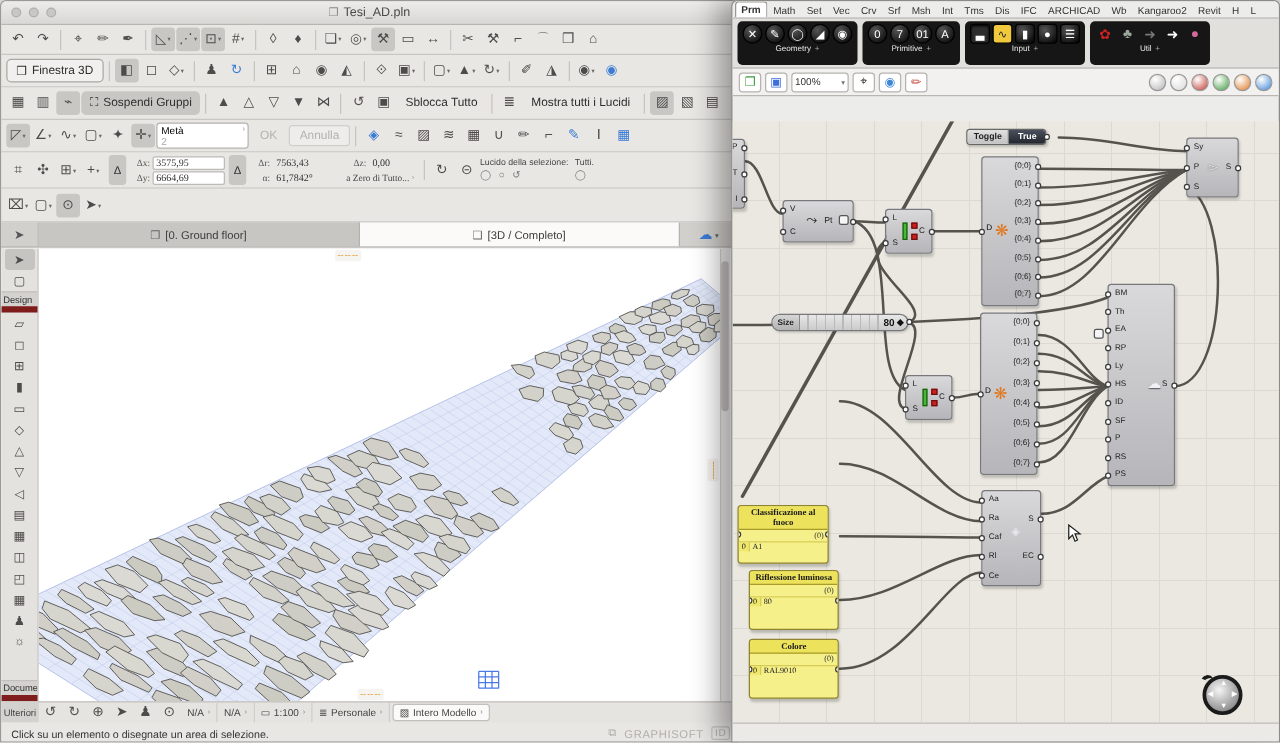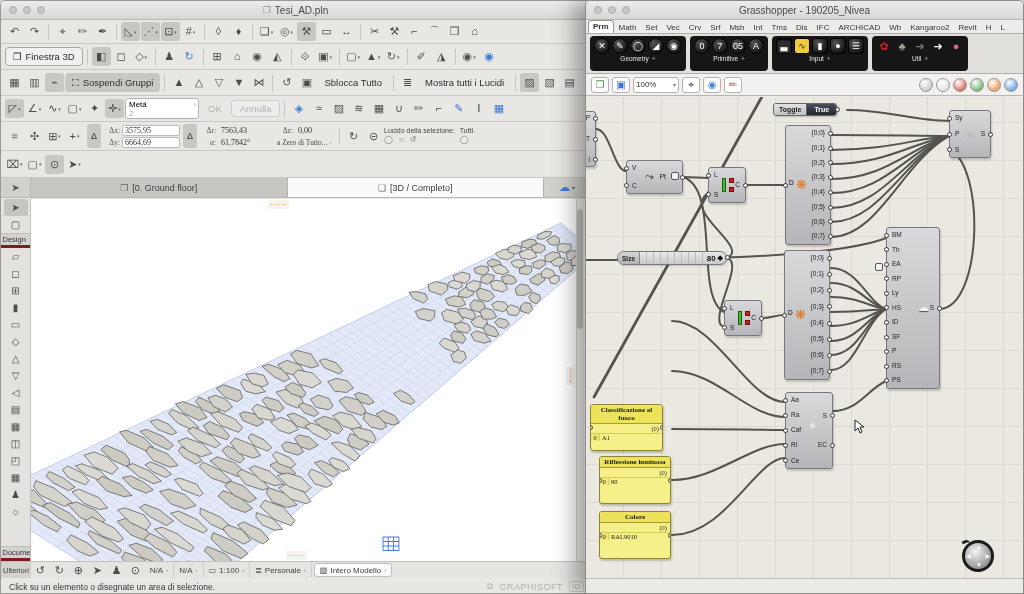--- a/index.html
+++ b/index.html
@@ -61,21 +61,21 @@
   .tab-right { width:46px; display:flex; align-items:center; justify-content:center; gap:2px; font-size:11px; }
 
   
   .ac-main { position:absolute; left:0; top:198px; width:591px; height:362px; background:#fff; }
   .ac-sidebar { position:absolute; left:0; top:0; width:30px; height:362px; background:#e4e2df;
     border-right:1px solid #c2c0bd; display:flex; flex-direction:column; align-items:center; overflow:hidden; }
   .stool { width:24px; height:17px; display:flex; align-items:center; justify-content:center;
     font-size:10px; color:#4e4c4a; border-radius:3px; flex:0 0 auto; }
   .stool.sel { background:#c6c4c1; }
   .side-hdr { width:30px; font-size:7.5px; color:#333; background:#d4d2cf; border-top:1px solid #c2c0bd;
-    border-bottom:3px solid #7f1d1d; text-align:left; padding:1px 2px; flex:0 0 auto; }
+    border-bottom:5px solid #7f1d1d; text-align:left; padding:1px 2px; flex:0 0 auto; }
   .ac-viewport { position:absolute; left:30px; top:0; width:553px; height:362px; background:#fff; overflow:hidden; }
   .vp-scroll { position:absolute; right:0; top:0; width:8px; height:362px; background:#f0efed; border-left:1px solid #d5d3d0; }
   .vp-thumb { position:absolute; right:1px; top:10px; width:6px; height:120px; background:#c7c5c2; border-radius:3px; }
   .o-handle { position:absolute; color:#e8a03c; font-size:8px; letter-spacing:1px; background:#f6f4f1; border-radius:2px; padding:0 2px; }
   .o-handle.vert { writing-mode:vertical-rl; letter-spacing:0; padding:2px 0; }
 
   
   .ac-bottombar { position:absolute; left:0; top:560px; width:591px; height:17px; background:#e6e4e1;
     border-top:1px solid #c2c0bd; display:flex; align-items:center; font-size:8px; color:#444; padding-right:2px; }
   .bb-item { display:flex; align-items:center; gap:3px; padding:0 5px; border-right:1px solid #d0cecb; height:100%; flex:0 0 auto; }
@@ -849,30 +849,20 @@
       <span>Click su un elemento o disegnate un area di selezione.</span>
       <span class="brand">
         <span>⧉</span>
         <span>GRAPHISOFT</span>
         <span class="idbox">ID</span>
       </span>
     </div>
   </div>
 
   <div class="gh-window">
-    <div class="titlebar">
-      <div class="tl-dots">
-        <span class="tl-dot"></span>
-        <span class="tl-dot"></span>
-        <span class="tl-dot"></span>
-      </div>
-      <div class="win-title">
-        <span>Grasshopper - 190205_Nivea</span>
-      </div>
-    </div>
 
     <div class="gh-menubar">
         <span class="gtab act">Prm</span>
         <span class="gtab">Math</span>
         <span class="gtab">Set</span>
         <span class="gtab">Vec</span>
         <span class="gtab">Crv</span>
         <span class="gtab">Srf</span>
         <span class="gtab">Msh</span>
         <span class="gtab">Int</span>
@@ -898,21 +888,21 @@
           </div>
           <div class="rib-label">
             <span>Geometry</span>
             <span class="plus">+</span>
           </div>
         </div>
         <div class="rib-group">
           <div class="rib-icons">
             <span class="ribi">0</span>
             <span class="ribi">7</span>
-            <span class="ribi">05</span>
+            <span class="ribi">01</span>
             <span class="ribi">A</span>
           </div>
           <div class="rib-label">
             <span>Primitive</span>
             <span class="plus">+</span>
           </div>
         </div>
         <div class="rib-group">
           <div class="rib-icons">
             <span class="ribi sq pressed">▃</span>

